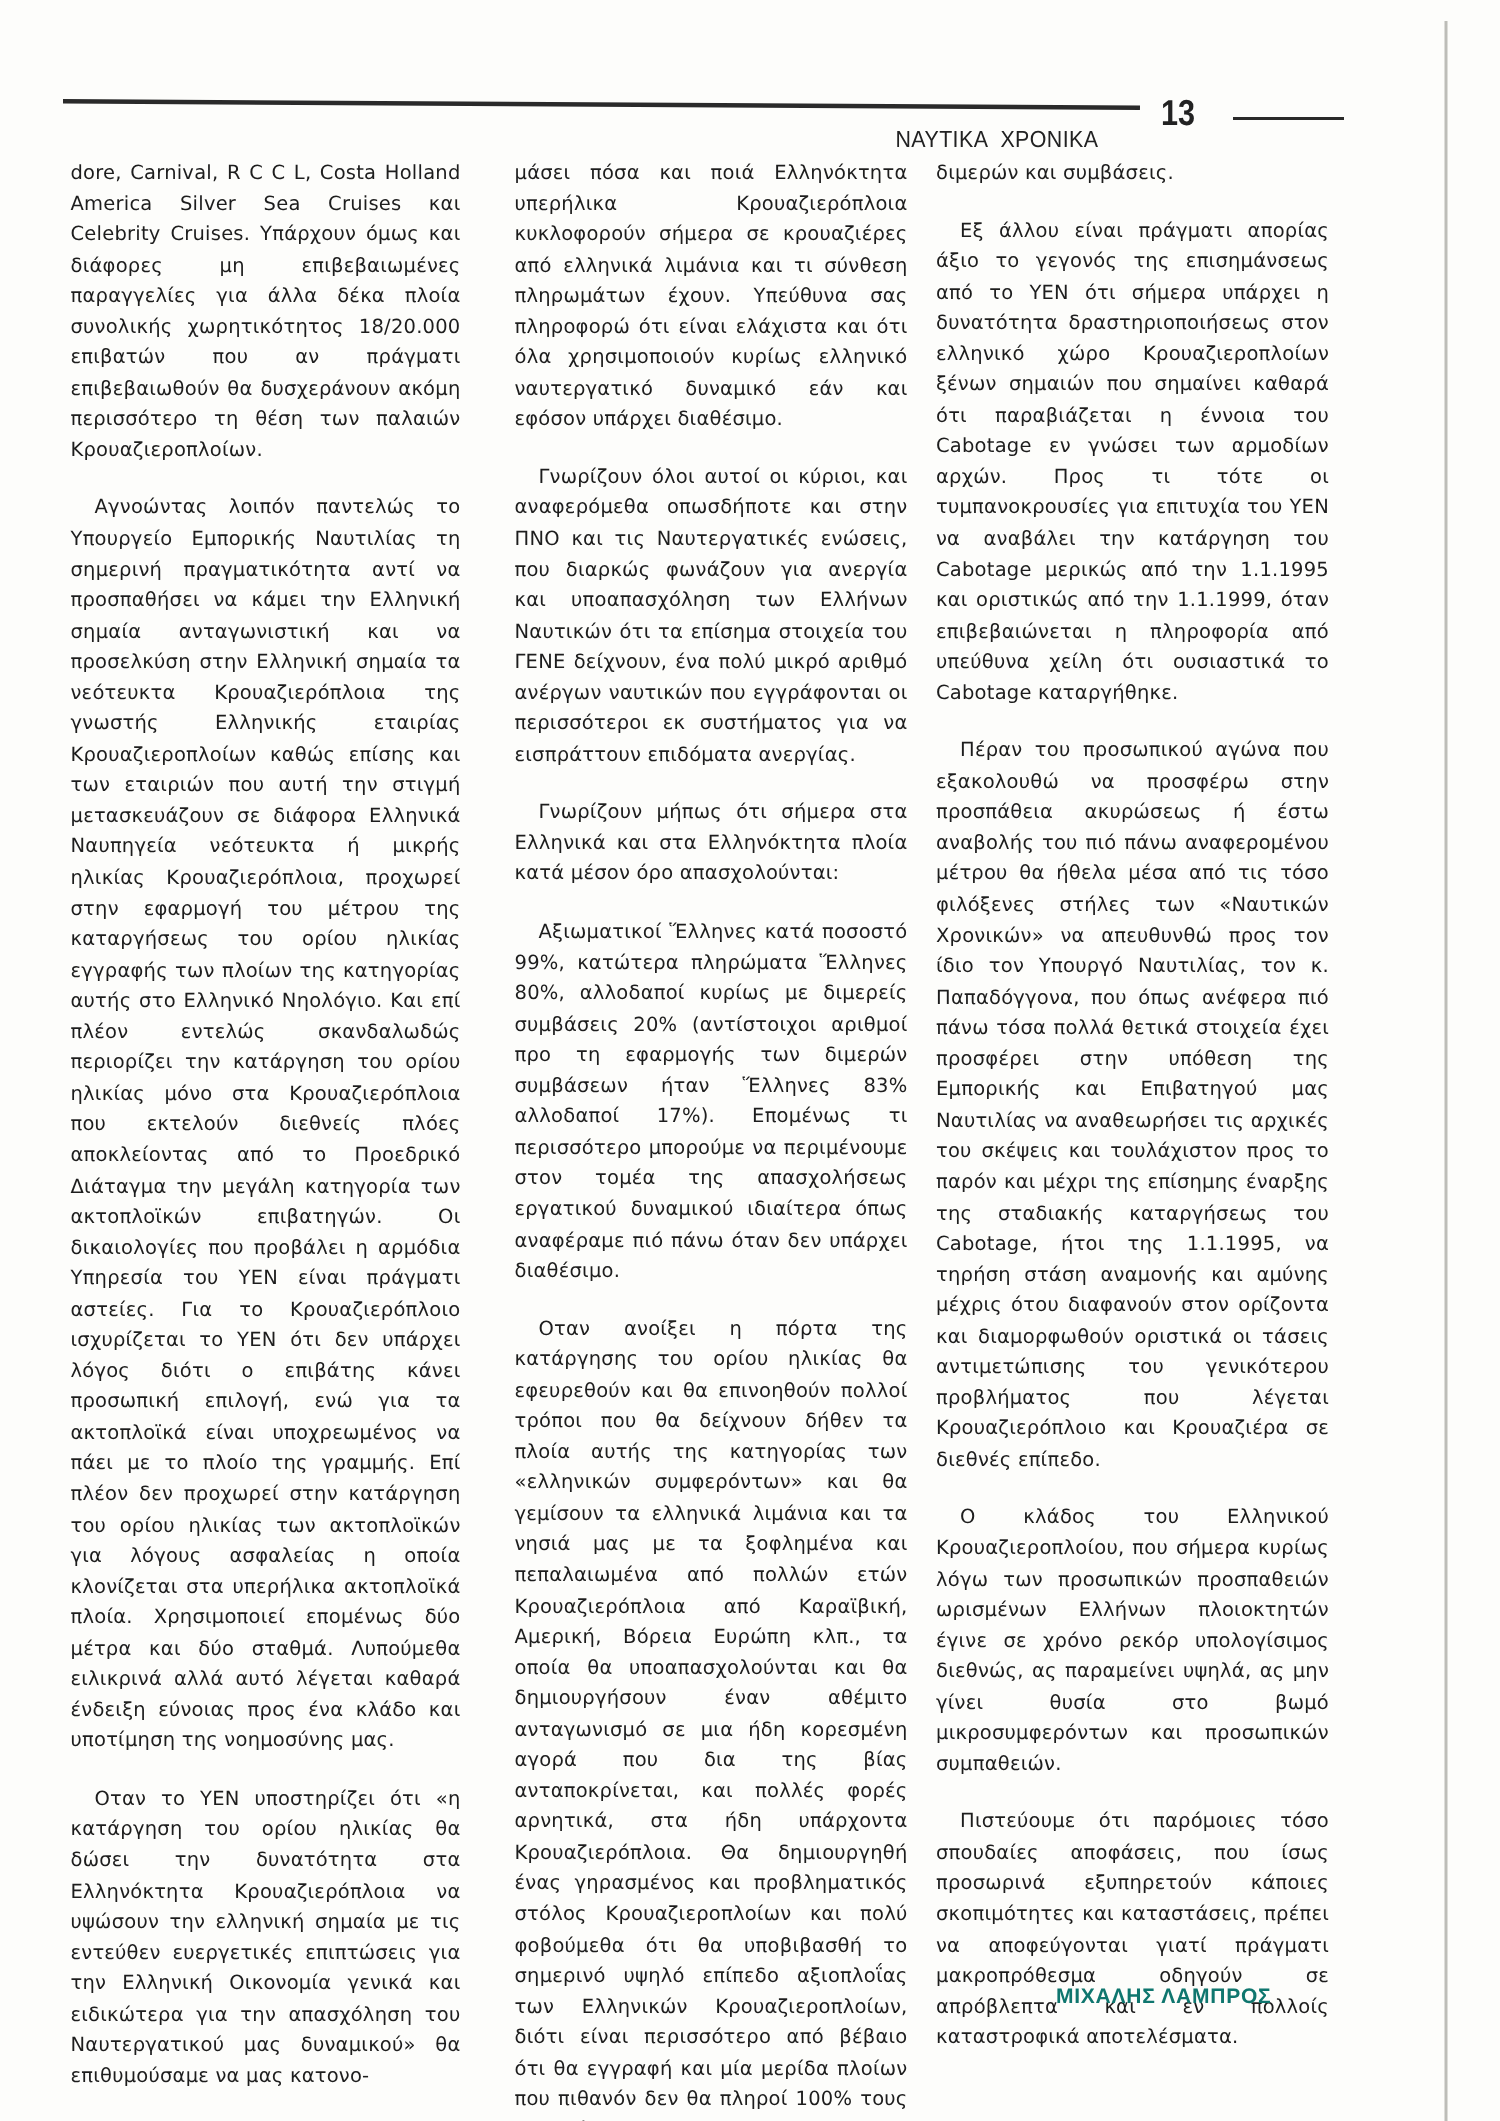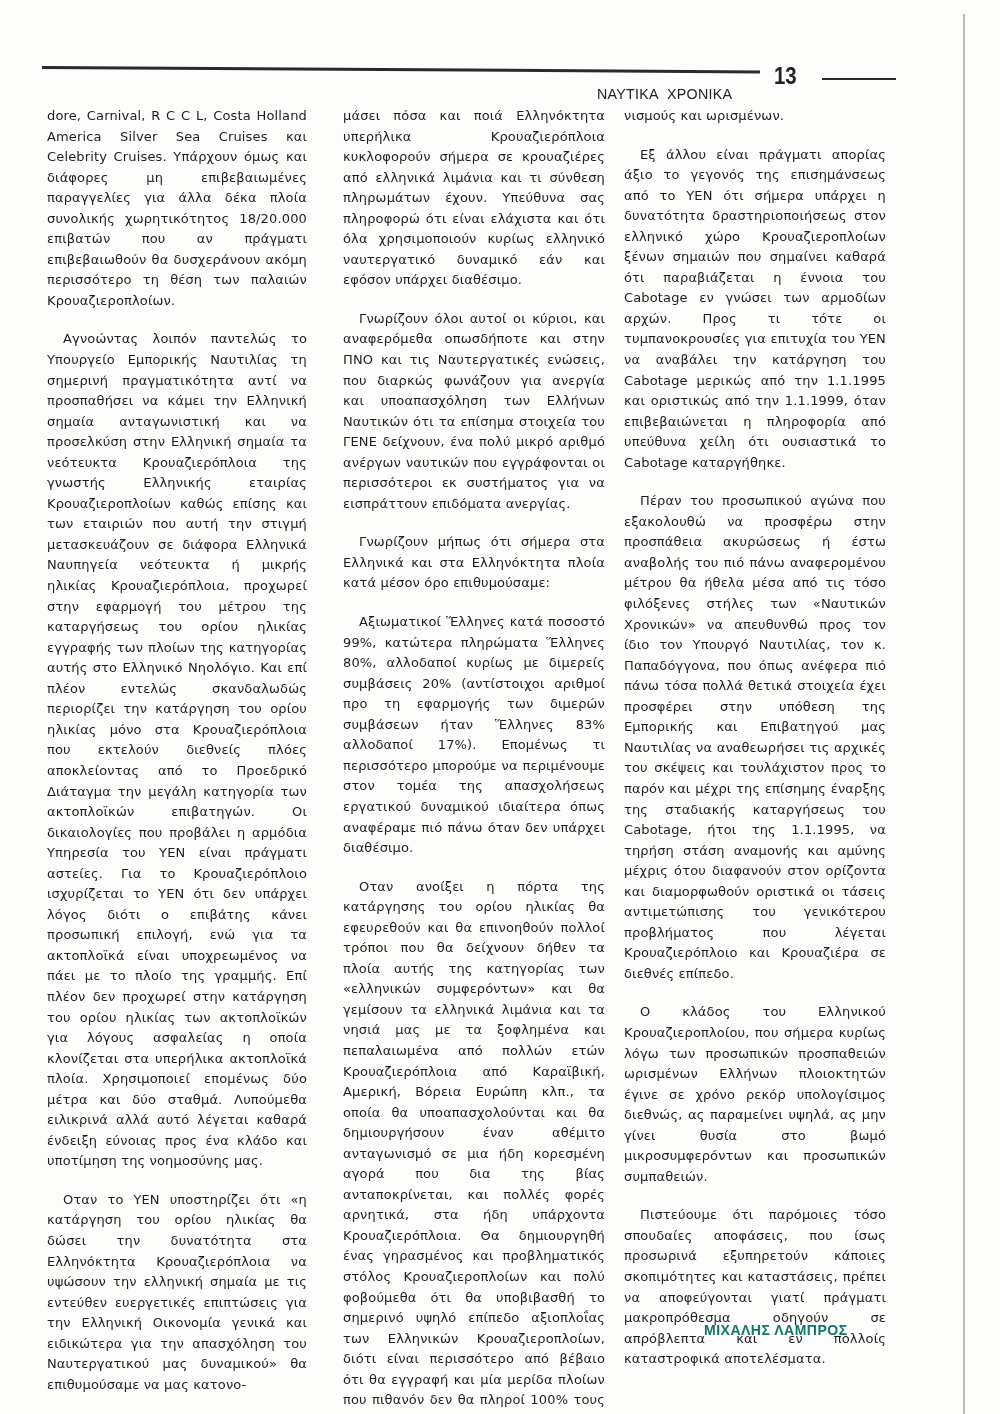--- a/index.html
+++ b/index.html
@@ -63,26 +63,26 @@
 
 <div class="col col1">
   <p>dore, Carnival, R C C L, Costa Holland America Silver Sea Cruises και Celebrity Cruises. Υπάρχουν όμως και διάφορες μη επιβεβαιωμένες παραγγελίες για άλλα δέκα πλοία συνολικής χωρητικότητος 18/20.000 επιβατών που αν πράγματι επιβεβαιωθούν θα δυσχεράνουν ακόμη περισσότερο τη θέση των παλαιών Κρουαζιεροπλοίων.</p>
   <p class="indent gap">Αγνοώντας λοιπόν παντελώς το Υπουργείο Εμπορικής Ναυτιλίας τη σημερινή πραγματικότητα αντί να προσπαθήσει να κάμει την Ελληνική σημαία ανταγωνιστική και να προσελκύση στην Ελληνική σημαία τα νεότευκτα Κρουαζιερόπλοια της γνωστής Ελληνικής εταιρίας Κρουαζιεροπλοίων καθώς επίσης και των εταιριών που αυτή την στιγμή μετασκευάζουν σε διάφορα Ελληνικά Ναυπηγεία νεότευκτα ή μικρής ηλικίας Κρουαζιερόπλοια, προχωρεί στην εφαρμογή του μέτρου της καταργήσεως του ορίου ηλικίας εγγραφής των πλοίων της κατηγορίας αυτής στο Ελληνικό Νηολόγιο. Και επί πλέον εντελώς σκανδαλωδώς περιορίζει την κατάργηση του ορίου ηλικίας μόνο στα Κρουαζιερόπλοια που εκτελούν διεθνείς πλόες αποκλείοντας από το Προεδρικό Διάταγμα την μεγάλη κατηγορία των ακτοπλοϊκών επιβατηγών. Οι δικαιολογίες που προβάλει η αρμόδια Υπηρεσία του ΥΕΝ είναι πράγματι αστείες. Για το Κρουαζιερόπλοιο ισχυρίζεται το ΥΕΝ ότι δεν υπάρχει λόγος διότι ο επιβάτης κάνει προσωπική επιλογή, ενώ για τα ακτοπλοϊκά είναι υποχρεωμένος να πάει με το πλοίο της γραμμής. Επί πλέον δεν προχωρεί στην κατάργηση του ορίου ηλικίας των ακτοπλοϊκών για λόγους ασφαλείας η οποία κλονίζεται στα υπερήλικα ακτοπλοϊκά πλοία. Χρησιμοποιεί επομένως δύο μέτρα και δύο σταθμά. Λυπούμεθα ειλικρινά αλλά αυτό λέγεται καθαρά ένδειξη εύνοιας προς ένα κλάδο και υποτίμηση της νοημοσύνης μας.</p>
   <p class="indent gap">Οταν το ΥΕΝ υποστηρίζει ότι «η κατάργηση του ορίου ηλικίας θα δώσει την δυνατότητα στα Ελληνόκτητα Κρουαζιερόπλοια να υψώσουν την ελληνική σημαία με τις εντεύθεν ευεργετικές επιπτώσεις για την Ελληνική Οικονομία γενικά και ειδικώτερα για την απασχόληση του Ναυτεργατικού μας δυναμικού» θα επιθυμούσαμε να μας κατονο-</p>
 </div>
 
 <div class="col col2">
   <p>μάσει πόσα και ποιά Ελληνόκτητα υπερήλικα Κρουαζιερόπλοια κυκλοφορούν σήμερα σε κρουαζιέρες από ελληνικά λιμάνια και τι σύνθεση πληρωμάτων έχουν. Υπεύθυνα σας πληροφορώ ότι είναι ελάχιστα και ότι όλα χρησιμοποιούν κυρίως ελληνικό ναυτεργατικό δυναμικό εάν και εφόσον υπάρχει διαθέσιμο.</p>
   <p class="indent gap">Γνωρίζουν όλοι αυτοί οι κύριοι, και αναφερόμεθα οπωσδήποτε και στην ΠΝΟ και τις Ναυτεργατικές ενώσεις, που διαρκώς φωνάζουν για ανεργία και υποαπασχόληση των Ελλήνων Ναυτικών ότι τα επίσημα στοιχεία του ΓΕΝΕ δείχνουν, ένα πολύ μικρό αριθμό ανέργων ναυτικών που εγγράφονται οι περισσότεροι εκ συστήματος για να εισπράττουν επιδόματα ανεργίας.</p>
-  <p class="indent gap">Γνωρίζουν μήπως ότι σήμερα στα Ελληνικά και στα Ελληνόκτητα πλοία κατά μέσον όρο επιθυμούσαμε:</p>
+  <p class="indent gap">Γνωρίζουν μήπως ότι σήμερα στα Ελληνικά και στα Ελληνόκτητα πλοία κατά μέσον όρο απασχολούνται:</p>
   <p class="indent gap">Αξιωματικοί Ἕλληνες κατά ποσοστό 99%, κατώτερα πληρώματα Ἕλληνες 80%, αλλοδαποί κυρίως με διμερείς συμβάσεις 20% (αντίστοιχοι αριθμοί προ τη εφαρμογής των διμερών συμβάσεων ήταν Ἕλληνες 83% αλλοδαποί 17%). Επομένως τι περισσότερο μπορούμε να περιμένουμε στον τομέα της απασχολήσεως εργατικού δυναμικού ιδιαίτερα όπως αναφέραμε πιό πάνω όταν δεν υπάρχει διαθέσιμο.</p>
   <p class="indent gap">Οταν ανοίξει η πόρτα της κατάργησης του ορίου ηλικίας θα εφευρεθούν και θα επινοηθούν πολλοί τρόποι που θα δείχνουν δήθεν τα πλοία αυτής της κατηγορίας των «ελληνικών συμφερόντων» και θα γεμίσουν τα ελληνικά λιμάνια και τα νησιά μας με τα ξοφλημένα και πεπαλαιωμένα από πολλών ετών Κρουαζιερόπλοια από Καραϊβική, Αμερική, Βόρεια Ευρώπη κλπ., τα οποία θα υποαπασχολούνται και θα δημιουργήσουν έναν αθέμιτο ανταγωνισμό σε μια ήδη κορεσμένη αγορά που δια της βίας ανταποκρίνεται, και πολλές φορές αρνητικά, στα ήδη υπάρχοντα Κρουαζιερόπλοια. Θα δημιουργηθή ένας γηρασμένος και προβληματικός στόλος Κρουαζιεροπλοίων και πολύ φοβούμεθα ότι θα υποβιβασθή το σημερινό υψηλό επίπεδο αξιοπλοΐας των Ελληνικών Κρουαζιεροπλοίων, διότι είναι περισσότερο από βέβαιο ότι θα εγγραφή και μία μερίδα πλοίων που πιθανόν δεν θα πληροί 100% τους διεθνείς κανο-</p>
 </div>
 
 <div class="col col3">
-  <p>νισμούς και ωρισμένων.</p>
+  <p>διμερών και συμβάσεις.</p>
   <p class="indent gap">Εξ άλλου είναι πράγματι απορίας άξιο το γεγονός της επισημάνσεως από το ΥΕΝ ότι σήμερα υπάρχει η δυνατότητα δραστηριοποιήσεως στον ελληνικό χώρο Κρουαζιεροπλοίων ξένων σημαιών που σημαίνει καθαρά ότι παραβιάζεται η έννοια του Cabotage εν γνώσει των αρμοδίων αρχών. Προς τι τότε οι τυμπανοκρουσίες για επιτυχία του ΥΕΝ να αναβάλει την κατάργηση του Cabotage μερικώς από την 1.1.1995 και οριστικώς από την 1.1.1999, όταν επιβεβαιώνεται η πληροφορία από υπεύθυνα χείλη ότι ουσιαστικά το Cabotage καταργήθηκε.</p>
   <p class="indent gap">Πέραν του προσωπικού αγώνα που εξακολουθώ να προσφέρω στην προσπάθεια ακυρώσεως ή έστω αναβολής του πιό πάνω αναφερομένου μέτρου θα ήθελα μέσα από τις τόσο φιλόξενες στήλες των «Ναυτικών Χρονικών» να απευθυνθώ προς τον ίδιο τον Υπουργό Ναυτιλίας, τον κ. Παπαδόγγονα, που όπως ανέφερα πιό πάνω τόσα πολλά θετικά στοιχεία έχει προσφέρει στην υπόθεση της Εμπορικής και Επιβατηγού μας Ναυτιλίας να αναθεωρήσει τις αρχικές του σκέψεις και τουλάχιστον προς το παρόν και μέχρι της επίσημης έναρξης της σταδιακής καταργήσεως του Cabotage, ήτοι της 1.1.1995, να τηρήση στάση αναμονής και αμύνης μέχρις ότου διαφανούν στον ορίζοντα και διαμορφωθούν οριστικά οι τάσεις αντιμετώπισης του γενικότερου προβλήματος που λέγεται Κρουαζιερόπλοιο και Κρουαζιέρα σε διεθνές επίπεδο.</p>
   <p class="indent gap">Ο κλάδος του Ελληνικού Κρουαζιεροπλοίου, που σήμερα κυρίως λόγω των προσωπικών προσπαθειών ωρισμένων Ελλήνων πλοιοκτητών έγινε σε χρόνο ρεκόρ υπολογίσιμος διεθνώς, ας παραμείνει υψηλά, ας μην γίνει θυσία στο βωμό μικροσυμφερόντων και προσωπικών συμπαθειών.</p>
   <p class="indent gap">Πιστεύουμε ότι παρόμοιες τόσο σπουδαίες αποφάσεις, που ίσως προσωρινά εξυπηρετούν κάποιες σκοπιμότητες και καταστάσεις, πρέπει να αποφεύγονται γιατί πράγματι μακροπρόθεσμα οδηγούν σε απρόβλεπτα και εν πολλοίς καταστροφικά αποτελέσματα.</p>
 </div>
 
 <div class="author">ΜΙΧΑΛΗΣ ΛΑΜΠΡΟΣ</div>
 
 </body></html>

